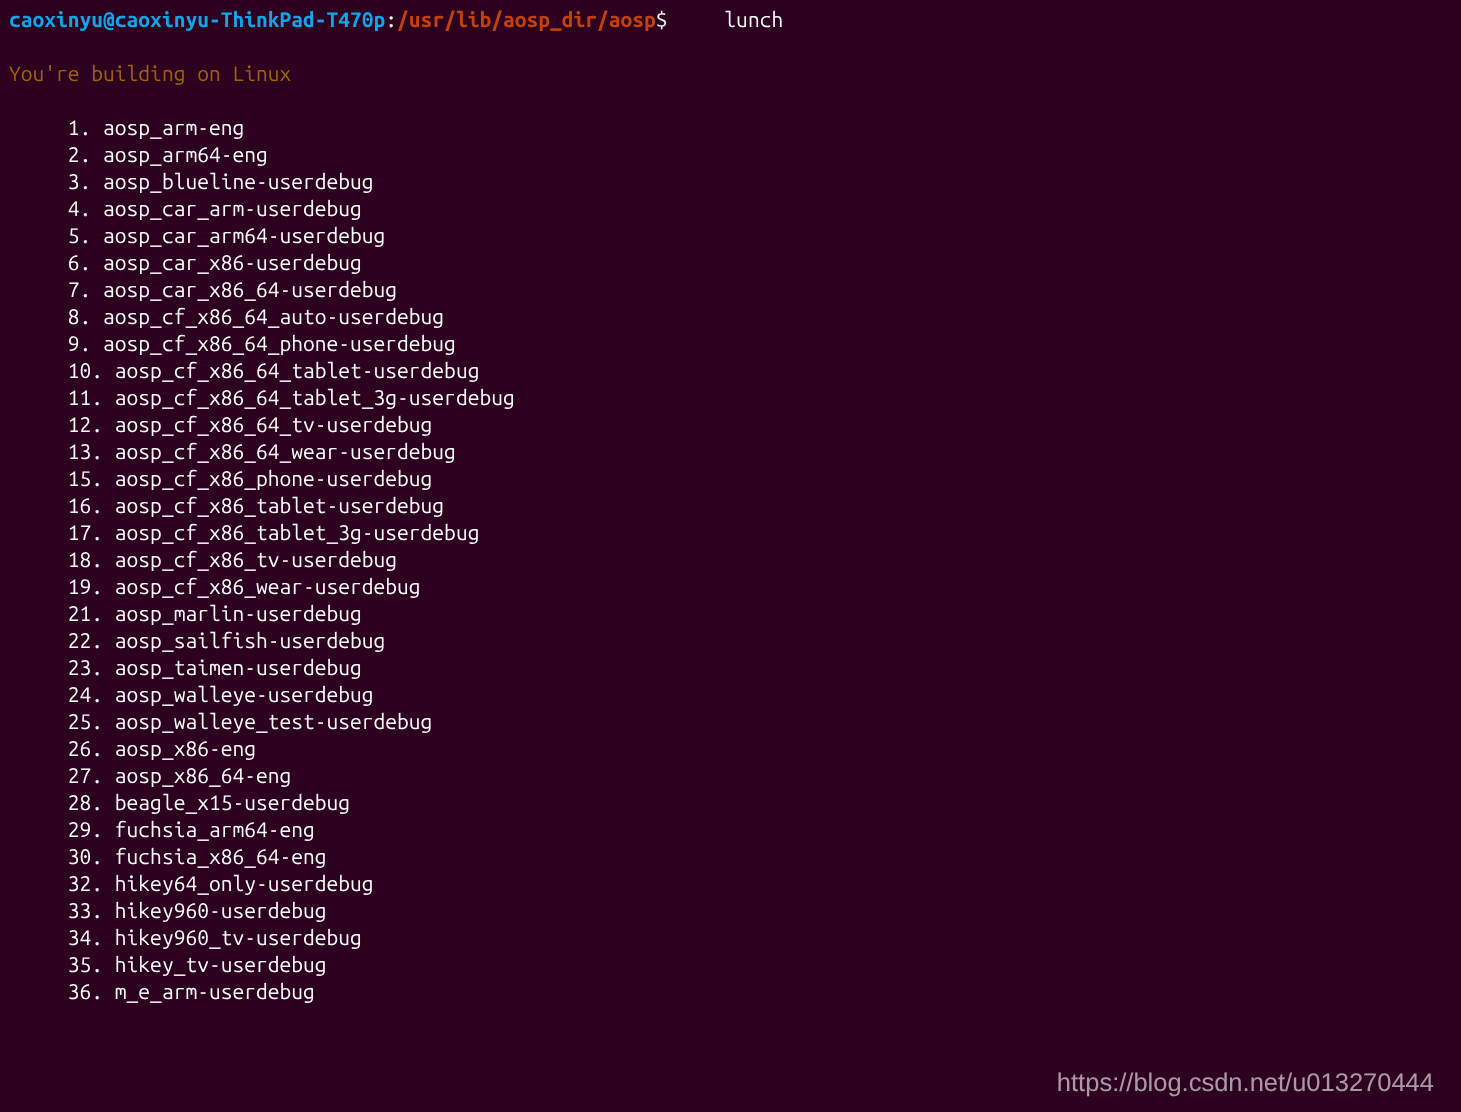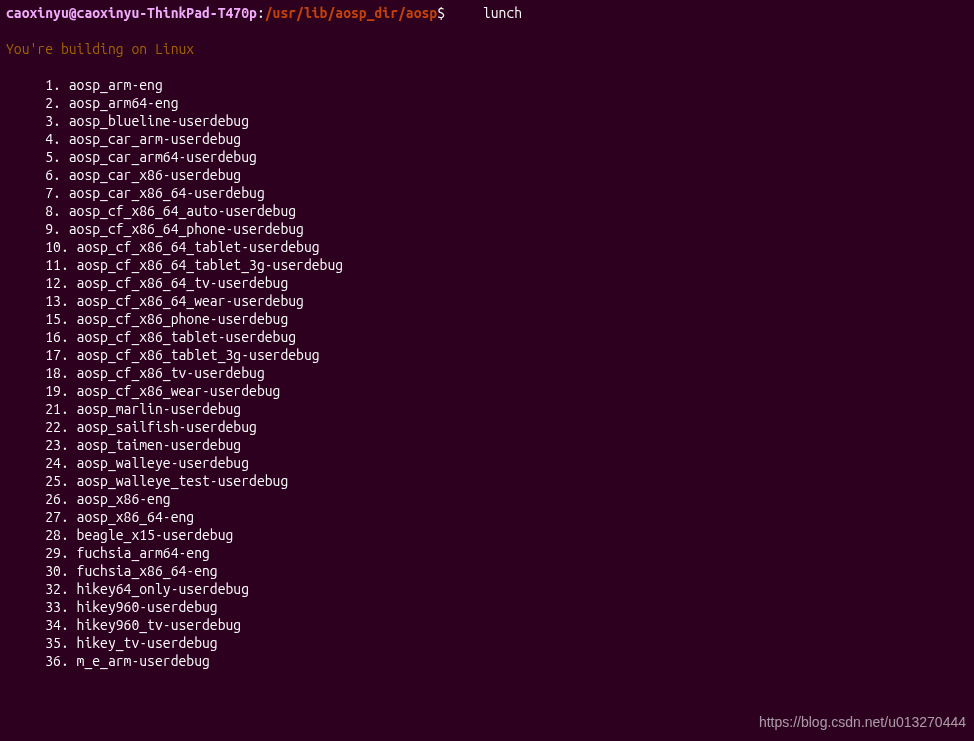--- a/index.html
+++ b/index.html
@@ -19,21 +19,21 @@
       overflow: hidden;
       position: relative;
     }
     .terminal {
       padding: 0 6px;
     }
     .prompt-line {
       white-space: pre;
     }
     .user-host {
-      color: #f0abfc;
+      color: #0ea5e9;
       font-weight: bold;
     }
     .path {
       color: #c2410c;
       font-weight: bold;
     }
     .dollar {
       color: #ffffff;
     }
     .command {
@@ -47,23 +47,23 @@
     .menu-item {
       color: #ffffff;
       white-space: pre;
     }
     .blank-line {
       height: 18px;
     }
     .watermark {
       position: absolute;
       bottom: 10px;
-      right: 8px;
+      right: 18px;
       color: rgba(255, 255, 255, 0.6);
-      font-size: 14px;
+      font-size: 17px;
       font-family: Arial, sans-serif;
     }
   </style>
 </head>
 <body>
 
 <div class="terminal">
   <div class="prompt-line"><span class="user-host">caoxinyu@caoxinyu-ThinkPad-T470p</span><span class="dollar">:</span><span class="path">/usr/lib/aosp_dir/aosp</span><span class="dollar">$</span><span class="command"> </span><span class="command">lunch</span></div>
   <div class="blank-line"></div>
   <div class="output-line">You're building on Linux</div>

